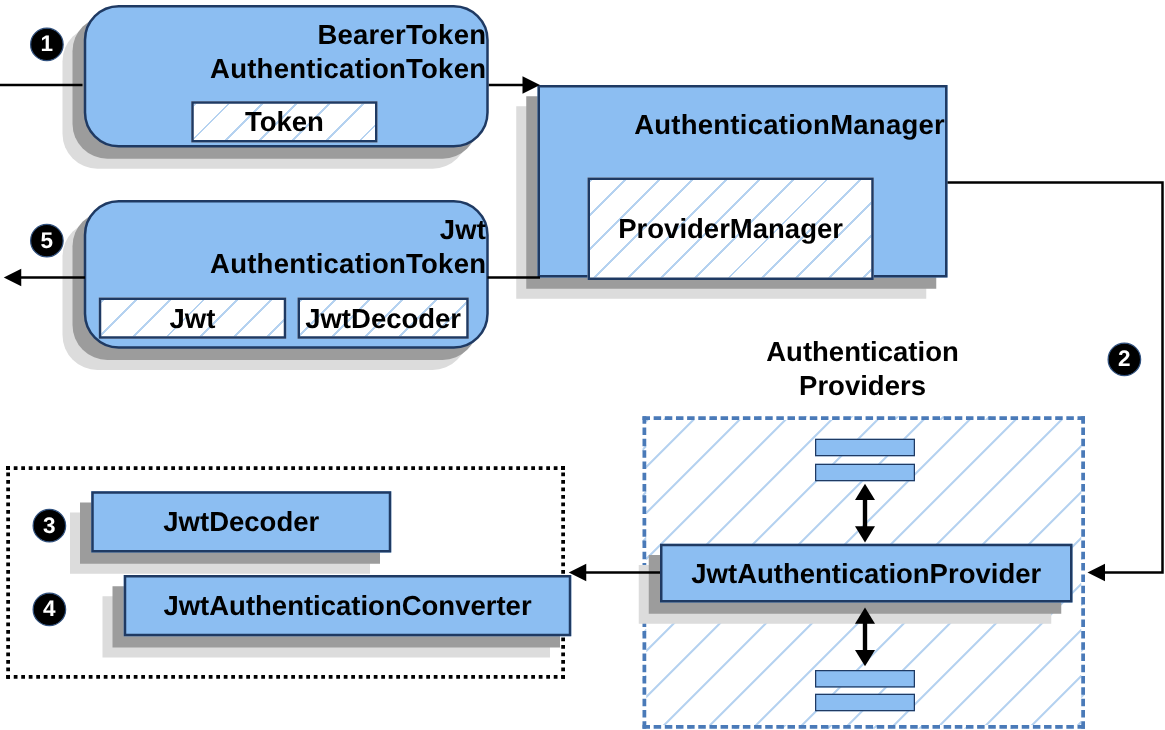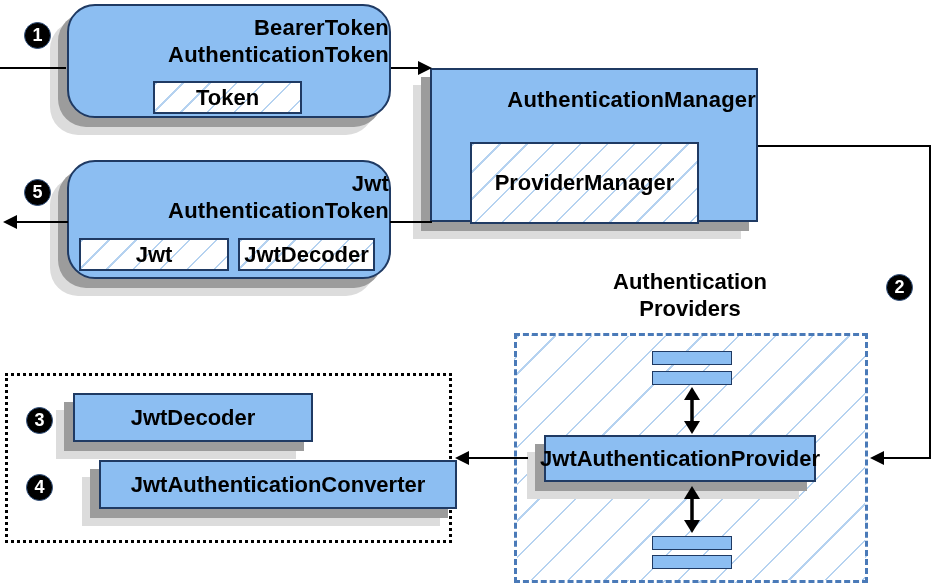--- a/index.html
+++ b/index.html
@@ -132,21 +132,21 @@
   </div>
 
   <div class="group-label" style="left:560px;top:268px;width:260px;">
     <div>Authentication</div>
     <div>Providers</div>
   </div>
 
   <div class="hatch-area" style="left:514px;top:333px;width:354px;height:250px;">
     <div class="bar" style="left:135px;top:15px;"></div>
     <div class="bar" style="left:135px;top:35px;"></div>
-    <div class="inner-box" style="left:27px;top:99px;width:272px;height:47px;">JwtAuthenticationProvider</div>
+    <div class="inner-box" style="left:11px;top:99px;width:330px;height:47px;">JwtAuthenticationProvider</div>
     <div class="bar" style="left:135px;top:200px;"></div>
     <div class="bar" style="left:135px;top:219px;"></div>
   </div>
 
   <div class="dotted-area" style="left:5px;top:373px;width:447px;height:170px;">
     <div class="inner-box" style="left:65px;top:17px;width:240px;height:49px;">JwtDecoder</div>
     <div class="inner-box" style="left:63px;top:84px;width:358px;height:49px;margin-left:28px;">JwtAuthenticationConverter</div>
   </div>
 
 </div>

